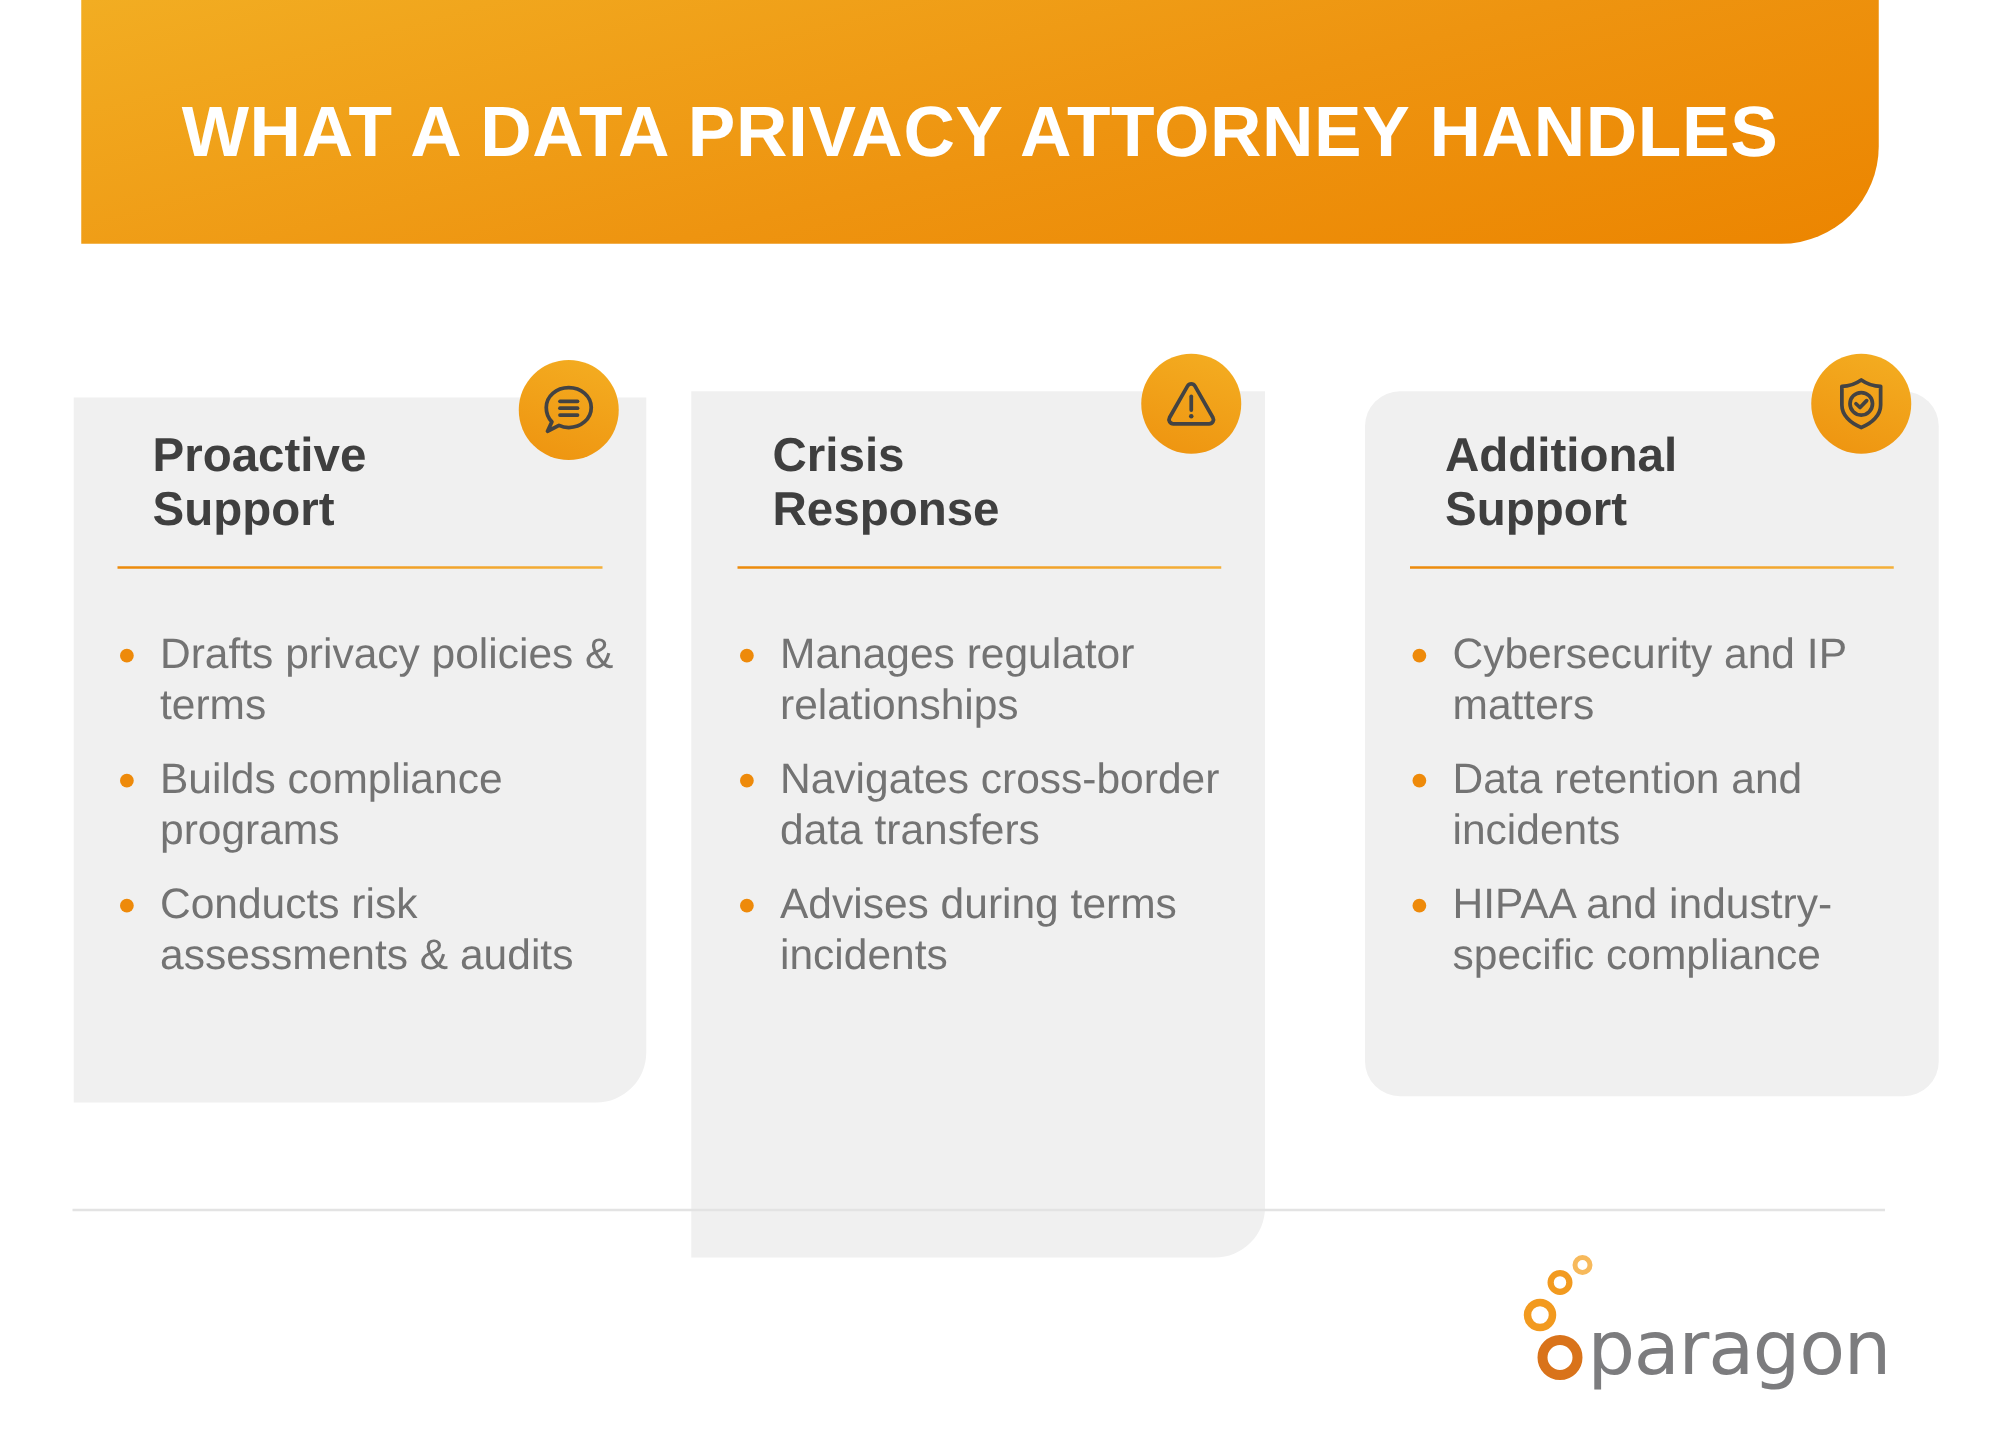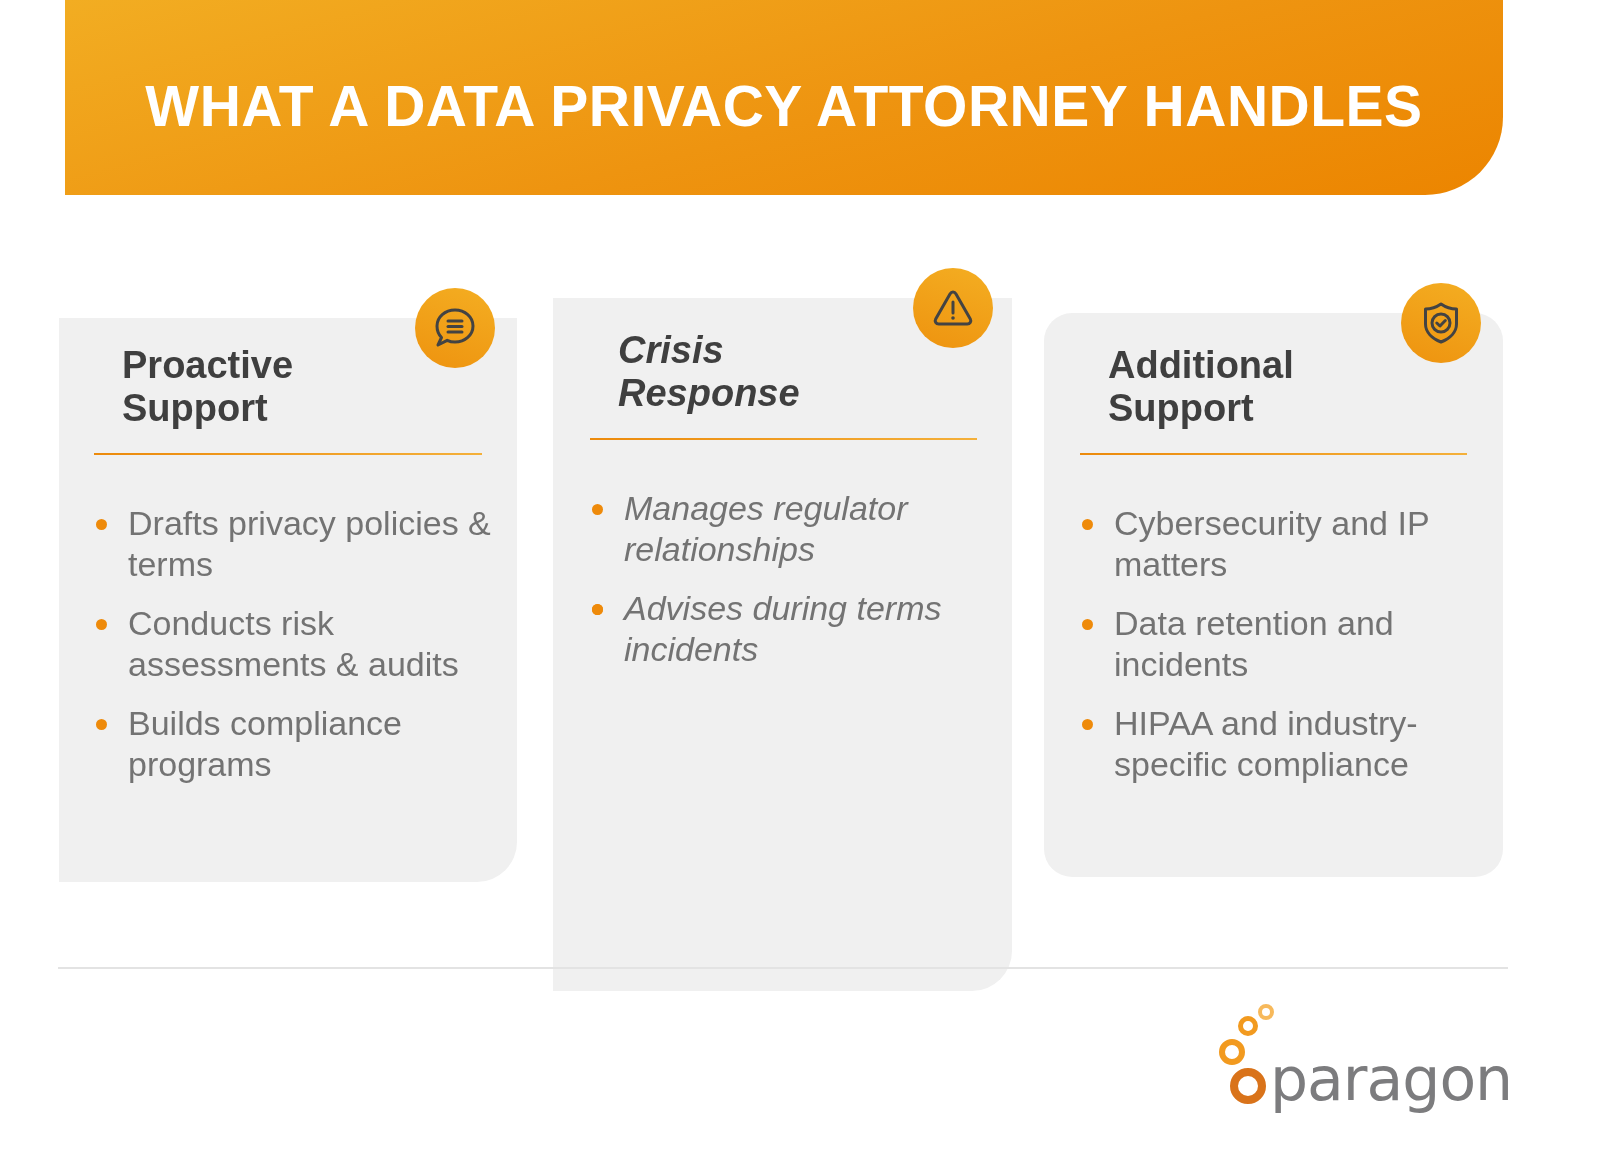--- a/index.html
+++ b/index.html
@@ -71,46 +71,46 @@
       <line x1="16" y1="27" x2="30" y2="27" stroke="#434343" stroke-width="3" stroke-linecap="round"></line>
     </svg>
   </div>
   <h2 class="title" style="left:63px; top:26px;">
     <span>Proactive</span><br>
     <span>Support</span>
   </h2>
   <div class="rule" style="left:35px; top:135px; width:388px;"></div>
   <ul style="left:35px; top:185px; width:400px;">
     <li><span class="bullet"></span><span>Drafts privacy policies &amp; terms</span></li>
+    <li><span class="bullet"></span><span>Builds compliance programs</span></li>
     <li><span class="bullet"></span><span>Conducts risk assessments &amp; audits</span></li>
-    <li><span class="bullet"></span><span>Builds compliance programs</span></li>
   </ul>
 </div>
 
-<div class="card" style="left:553px; top:298px; width:459px; height:693px;font-style:italic;">
+<div class="card" style="left:553px; top:313px; width:459px; height:693px;">
   <div class="icon-badge" style="left:360px; top:-30px;">
     <svg width="44" height="44" viewBox="0 0 44 44">
       <path d="M22 6 C23.3 6 24.3 6.7 25 7.9 L39.3 33 C40.6 35.4 39 38 36.3 38 L7.7 38 C5 38 3.4 35.4 4.7 33 L19 7.9 C19.7 6.7 20.7 6 22 6 Z" fill="none" stroke="#434343" stroke-width="3" stroke-linejoin="round"></path>
       <line x1="22" y1="16" x2="22" y2="27" stroke="#434343" stroke-width="3" stroke-linecap="round"></line>
       <circle cx="22" cy="32" r="1.8" fill="#434343"></circle>
     </svg>
   </div>
   <h2 class="title" style="left:65px; top:31px;">
     <span>Crisis</span><br>
     <span>Response</span>
   </h2>
   <div class="rule" style="left:37px; top:140px; width:387px;"></div>
   <ul style="left:37px; top:190px; width:390px;">
     <li><span class="bullet"></span><span>Manages regulator relationships</span></li>
-    <li><span class="bullet"></span></li>
+    <li><span class="bullet"></span><span>Navigates cross-border data transfers</span></li>
     <li><span class="bullet"></span><span>Advises during terms incidents</span></li>
   </ul>
 </div>
 
-<div class="card" style="left:1044px; top:313px; width:459px; height:564px;border-radius:28px;">
+<div class="card" style="left:1092px; top:313px; width:459px; height:564px;border-radius:28px;">
   <div class="icon-badge" style="left:357px; top:-30px;">
     <svg width="44" height="46" viewBox="0 0 44 46">
       <path d="M22 4 C27 7.5 32 9 37.5 9 L37.5 24 C37.5 32 31 38.5 22 42 C13 38.5 6.5 32 6.5 24 L6.5 9 C12 9 17 7.5 22 4 Z" fill="none" stroke="#434343" stroke-width="3" stroke-linejoin="round"></path>
       <circle cx="22" cy="23" r="9" fill="none" stroke="#434343" stroke-width="3"></circle>
       <path d="M17.8 23 L21 26 L26.3 20.5" fill="none" stroke="#434343" stroke-width="3" stroke-linecap="round" stroke-linejoin="round"></path>
     </svg>
   </div>
   <h2 class="title" style="left:64px; top:31px;">
     <span>Additional</span><br>
     <span>Support</span>

